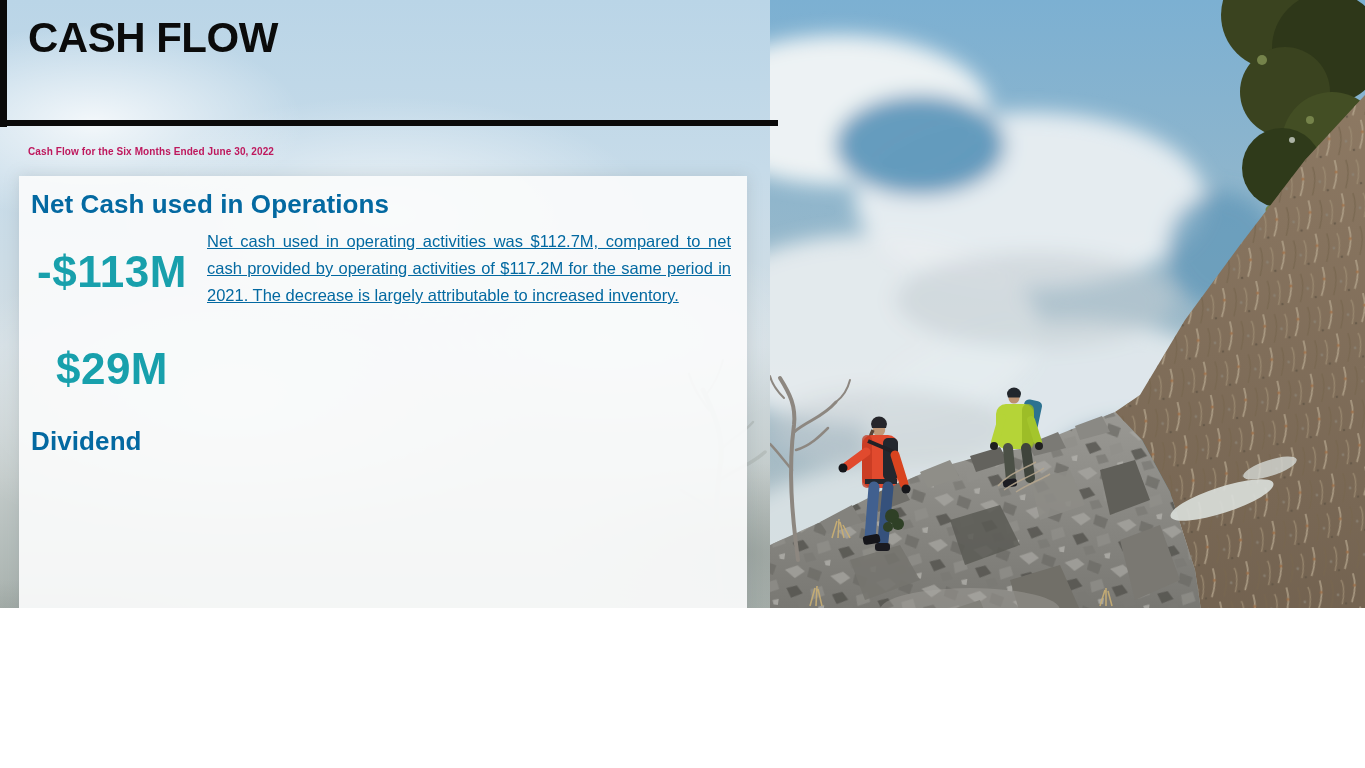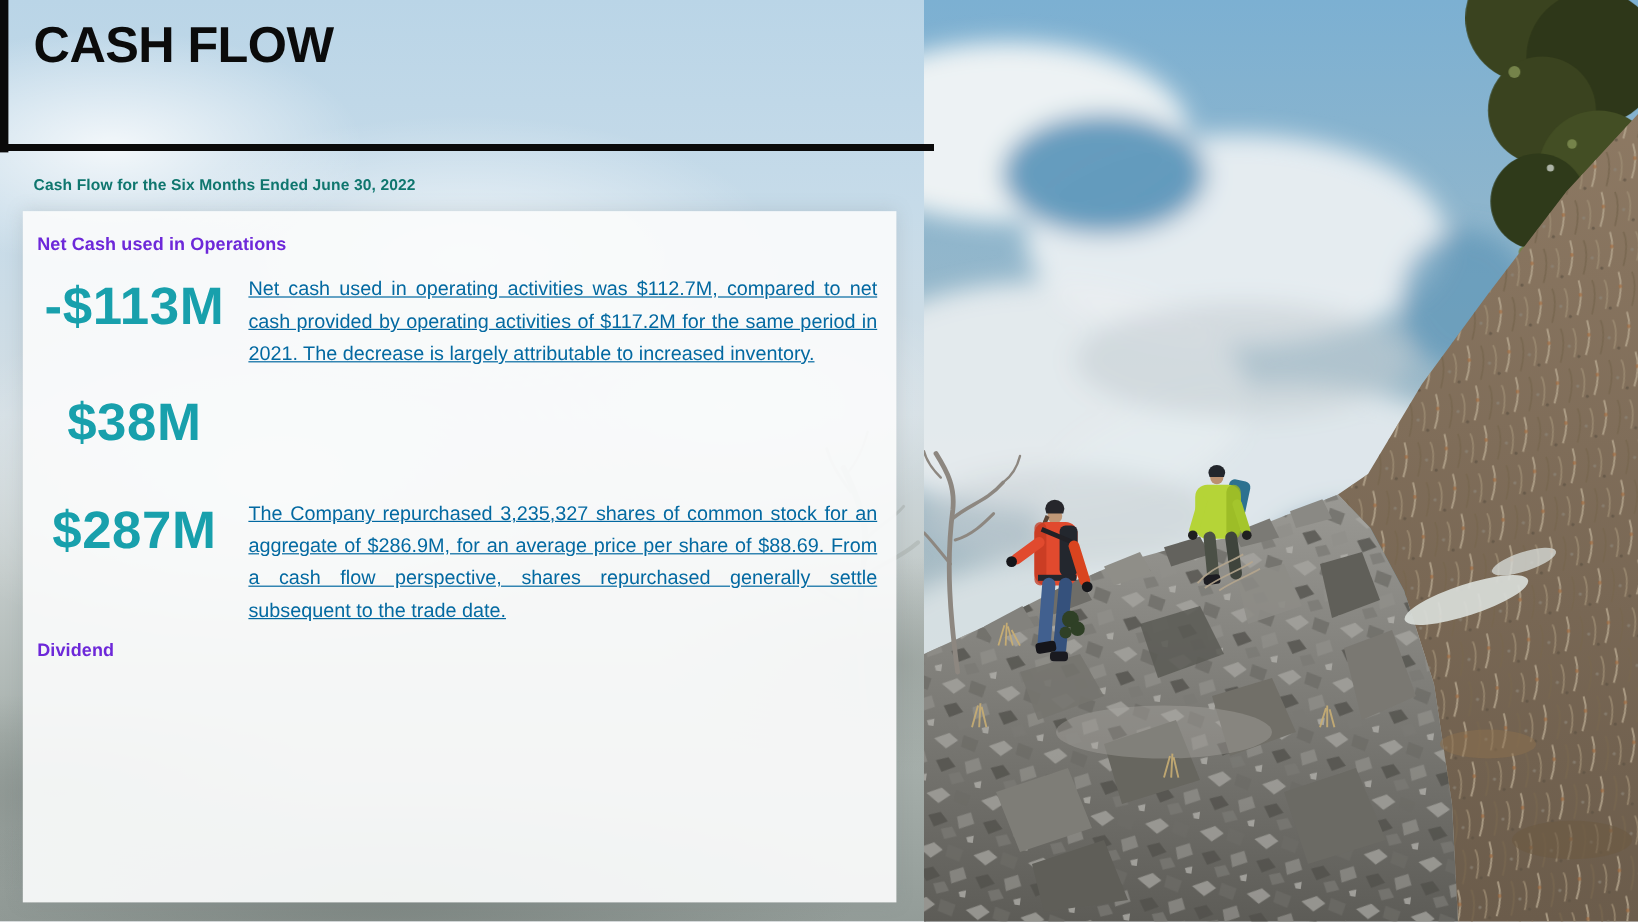--- a/index.html
+++ b/index.html
@@ -1,19 +1,19 @@
 <!DOCTYPE html>
 <html><head>
 <meta charset="utf-8">
 <style>
   * { margin:0; padding:0; box-sizing:border-box; }
   html,body { width:1365px; height:768px; overflow:hidden; }
   body { font-family:"Liberation Sans", sans-serif; }
 
-  .slide { position:relative; width:1365px; height:768px; overflow:hidden; background:#cfd8dc; }
+  .slide { position:relative; width:1365px; height:608px; overflow:hidden; background:#cfd8dc; }
 
   
   .bg-left {
     position:absolute; left:0; top:0; width:775px; height:768px;
     background:
       radial-gradient(ellipse 300px 140px at 12% 16%, rgba(255,255,255,.80), rgba(255,255,255,0) 70%),
       radial-gradient(ellipse 380px 170px at 50% 28%, rgba(255,255,255,.72), rgba(255,255,255,0) 70%),
       radial-gradient(ellipse 430px 210px at 30% 52%, rgba(255,255,255,.60), rgba(255,255,255,0) 72%),
       radial-gradient(ellipse 320px 150px at 78% 44%, rgba(255,255,255,.45), rgba(255,255,255,0) 70%),
       radial-gradient(ellipse 520px 130px at 42% 97%, rgba(106,114,110,.55), rgba(106,114,110,0) 75%),
@@ -24,32 +24,32 @@
   .bg-branch { position:absolute; left:665px; top:330px; opacity:.55; }
 
   
   .photo { position:absolute; left:770px; top:0; width:595px; height:768px; }
 
   
   .corner-bar { position:absolute; left:0; top:0; width:7px; height:127px; background:#0a0a0a; }
   .title { position:absolute; left:28px; top:12px; font-size:42px; font-weight:800;
            line-height:1.23; letter-spacing:-0.5px; color:#0b0b0b; }
   .rule  { position:absolute; left:0; top:120px; width:778px; height:6px; background:#0a0a0a; }
-  .subtitle { position:absolute; left:28px; top:146px; font-size:13px; font-weight:700;
-              color:#0f766e; letter-spacing:.1px; }
+  .subtitle { position:absolute; left:28px; top:146px; font-size:10px; font-weight:700;
+              color:#be185d; letter-spacing:.1px; }
 
   
   .panel { position:absolute; left:19px; top:176px; width:728px; height:576px;
            background:rgba(250,251,251,.93); padding:18px 14px 0 12px;
            box-shadow:0 0 14px rgba(120,130,135,.25); }
-  .cf-section h2 { font-size:15px; font-weight:700; color:#6d28d9; line-height:20px;
+  .cf-section h2 { font-size:26px; font-weight:700; color:#0369a1; line-height:20px;
                    margin:0 0 14px 0; letter-spacing:.1px; }
   .row { display:flex; align-items:flex-start; }
   .value { flex:none; width:162px; text-align:center; font-size:44px; font-weight:700;
-           color:#18A0AC; letter-spacing:.5px; margin-top:4px; line-height:1.1; }
+           color:#18A0AC; letter-spacing:.5px; margin-top:20px; line-height:1.1; }
   .desc { flex:1; margin:0 2px 0 14px; font-size:16.5px; line-height:27px; color:#0369a1;text-decoration:underline; }
   .desc.justify { text-align:justify; }
   .s0 { margin-bottom:16px; }
   .s1 { margin-bottom:38px; }
   .s2 { margin-bottom:10px; }
 </style>
 </head>
 <body>
 
 <div class="slide">
@@ -269,29 +269,25 @@
     <section class="cf-section s0">
       <h2>Net Cash used in Operations</h2>
       <div class="row">
         <div class="value">-$113M</div>
         <p class="desc justify">Net cash used in operating activities was $112.7M, compared to net cash provided by operating activities of $117.2M for the same period in 2021. The decrease is largely attributable to increased inventory.</p>
       </div>
     </section>
 
     <section class="cf-section s1">
       <div class="row">
-        <div class="value">$38M</div>
+        <div class="value">$29M</div>
       </div>
     </section>
 
     <section class="cf-section s2">
-      <div class="row">
-        <div class="value">$287M</div>
-        <p class="desc justify">The Company repurchased 3,235,327 shares of common stock for an aggregate of $286.9M, for an average price per share of $88.69. From a cash flow perspective, shares repurchased generally settle subsequent to the trade date.</p>
-      </div>
     </section>
 
     <section class="cf-section s3">
       <h2>Dividend</h2>
     </section>
 
   </div>
 </div>
 
 </body></html>

